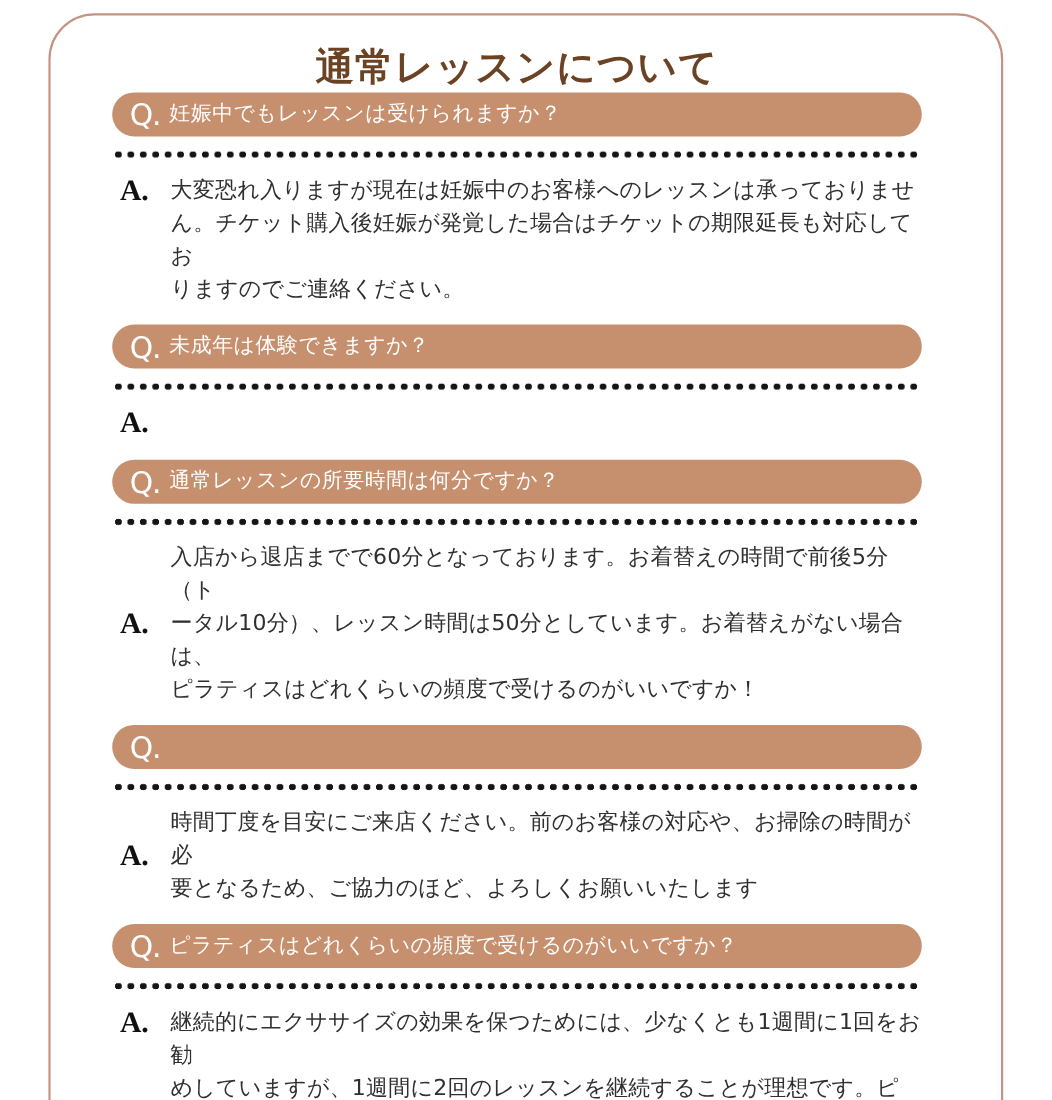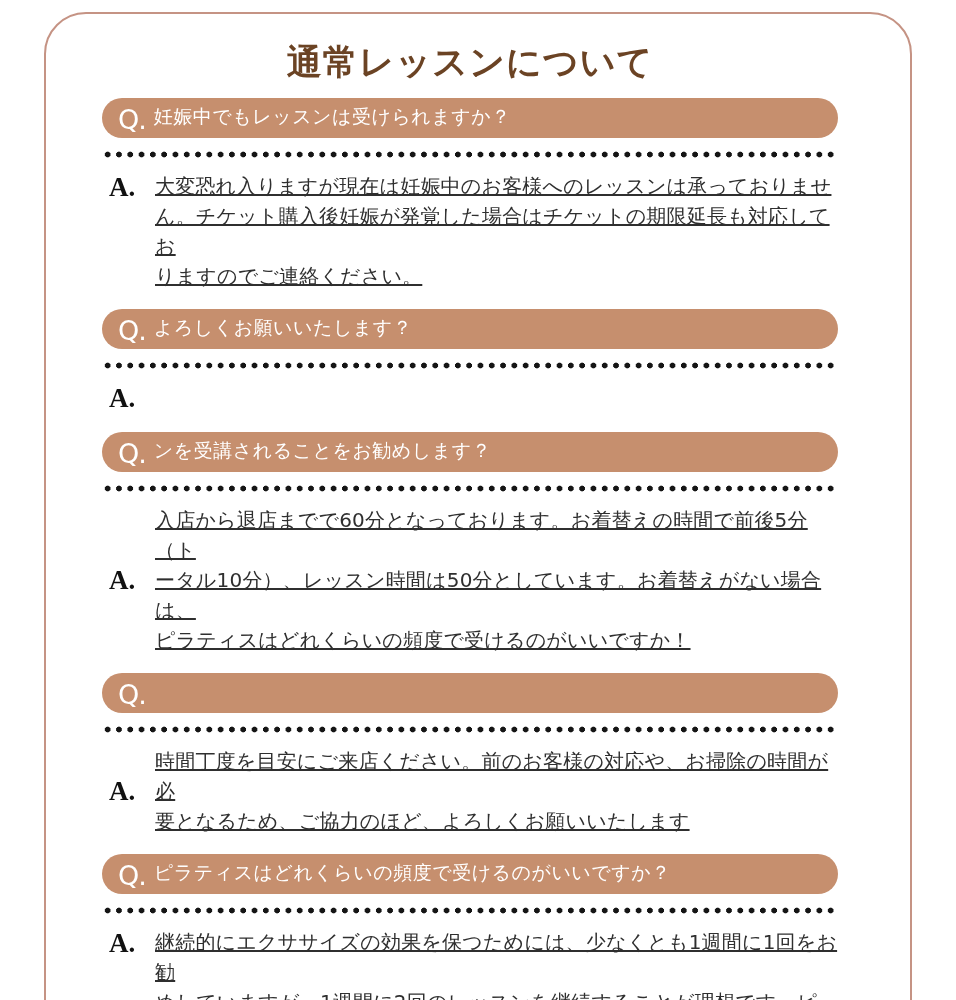--- a/index.html
+++ b/index.html
@@ -23,21 +23,20 @@
     border-radius:42px;
     padding:26px 72px 24px 56px;
     background:#ffffff;
   }
   .page-title{
     text-align:center;
     font-size:35px;
     font-weight:800;
     letter-spacing:1px;
     color:var(--title);
-    margin-bottom:14px;
     line-height:44px;
   }
   .faq-item{margin-bottom:18px;}
   .faq-item:last-child{margin-bottom:0;}
   .q-pill{
     height:40px;
     border-radius:21px;
     background:var(--pill);
     display:flex;
     align-items:center;
@@ -81,21 +80,20 @@
     color:#111111;
     line-height:32px;
   }
   .a-text{
     flex:1;
     font-size:20px;
     line-height:30px;
     letter-spacing:0.2px;
     white-space:pre-line;
     color:var(--text);
-    text-decoration:underline;
   }
 </style>
 </head>
 <body>
 
 <div class="card">
 
   <h1 class="page-title">通常レッスンについて</h1>
 
   <section class="faq-item">
@@ -108,32 +106,32 @@
       <span class="a-mark">A.</span>
       <p class="a-text">大変恐れ入りますが現在は妊娠中のお客様へのレッスンは承っておりませ
 ん。チケット購入後妊娠が発覚した場合はチケットの期限延長も対応してお
 りますのでご連絡ください。</p>
     </div>
   </section>
 
   <section class="faq-item">
     <div class="q-pill">
       <span class="q-mark">Q.</span>
-      <span class="q-text">よろしくお願いいたします？</span>
+      <span class="q-text">未成年は体験できますか？</span>
     </div>
     <div class="dotted-divider"></div>
     <div class="answer a-center">
       <span class="a-mark">A.</span>
     </div>
   </section>
 
   <section class="faq-item">
     <div class="q-pill">
       <span class="q-mark">Q.</span>
-      <span class="q-text">ンを受講されることをお勧めします？</span>
+      <span class="q-text">通常レッスンの所要時間は何分ですか？</span>
     </div>
     <div class="dotted-divider"></div>
     <div class="answer a-center">
       <span class="a-mark">A.</span>
       <p class="a-text">入店から退店までで60分となっております。お着替えの時間で前後5分（ト
 ータル10分）、レッスン時間は50分としています。お着替えがない場合は、
 ピラティスはどれくらいの頻度で受けるのがいいですか！</p>
     </div>
   </section>
 

